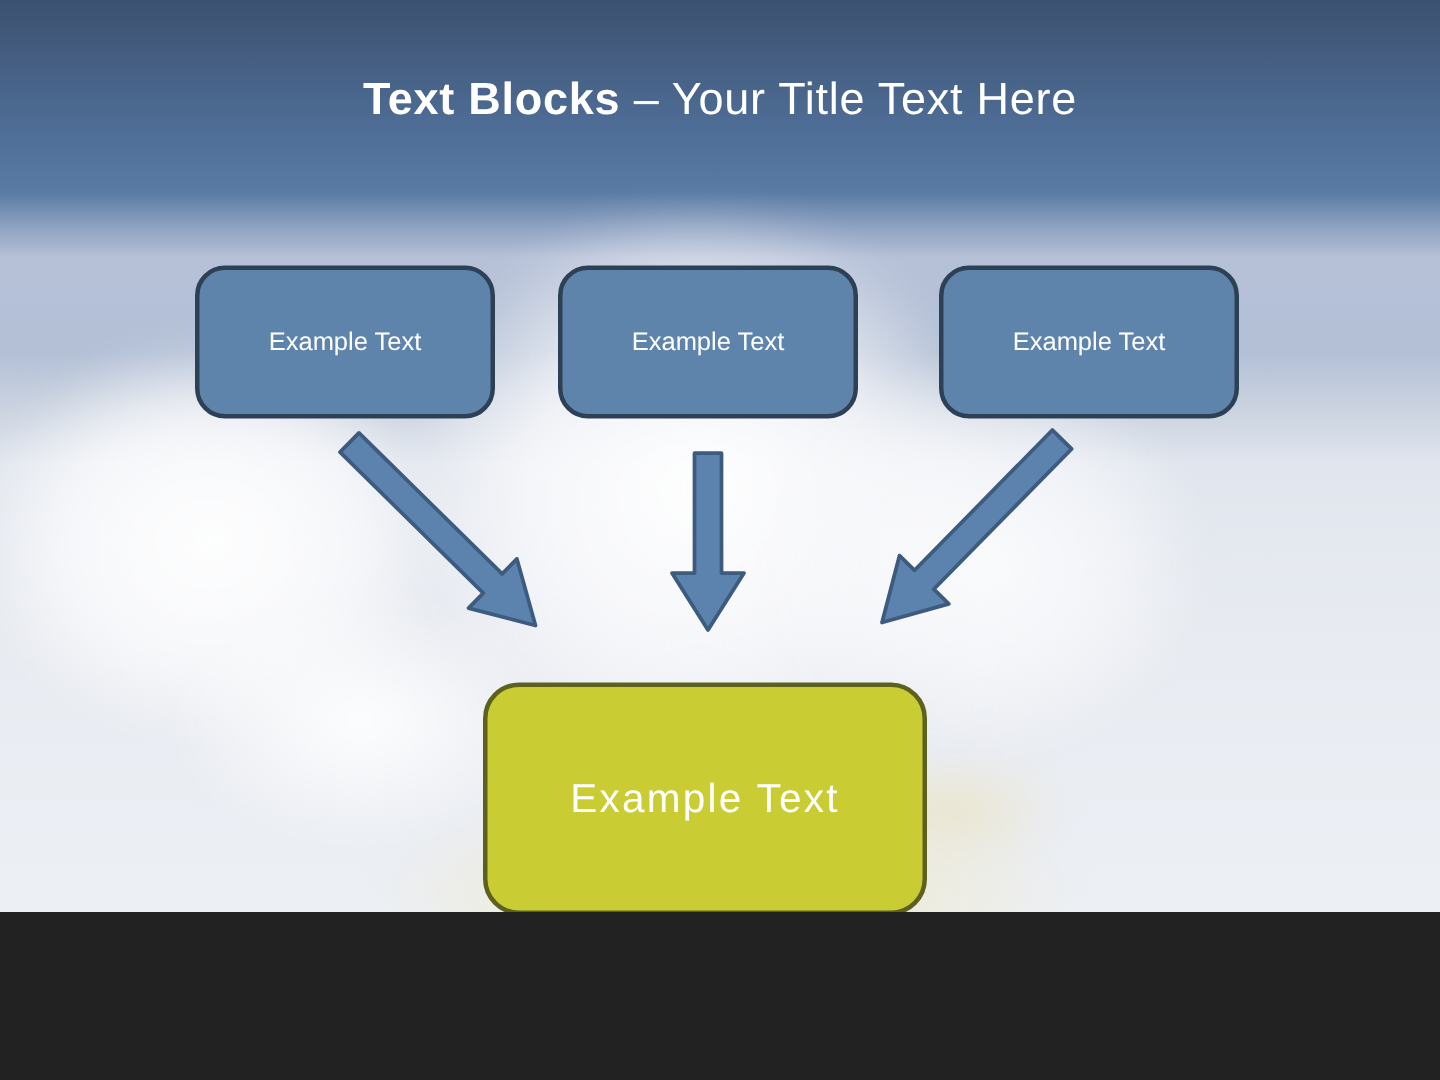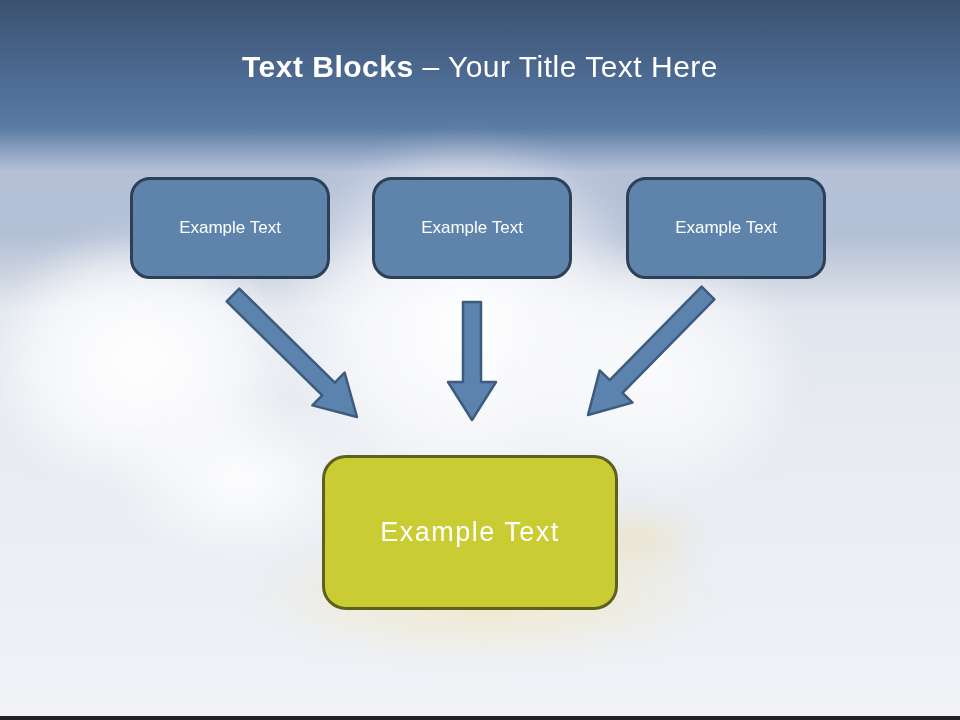--- a/index.html
+++ b/index.html
@@ -1,17 +1,17 @@
 <!DOCTYPE html>
 <html><head>
 <meta charset="utf-8">
 <style>
   html,body{margin:0;padding:0;background:#222;}
   .slide{
-    position:relative;width:960px;height:716px;overflow:hidden;
+    position:relative;width:960px;height:608px;overflow:hidden;
     font-family:"Liberation Sans", sans-serif;
     background:linear-gradient(to bottom,
       #3b5170 0px,
       #466084 45px,
       #50709a 95px,
       #5a7ba3 128px,
       #8ba0c0 150px,
       #b6c1d8 172px,
       #b3c0d6 235px,
       #ccd4e1 275px,

